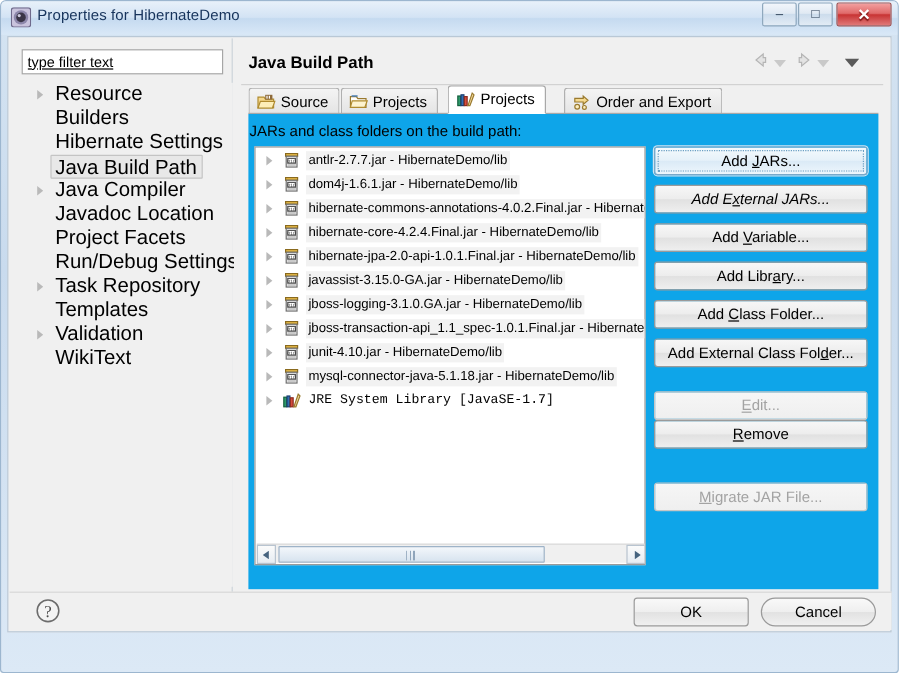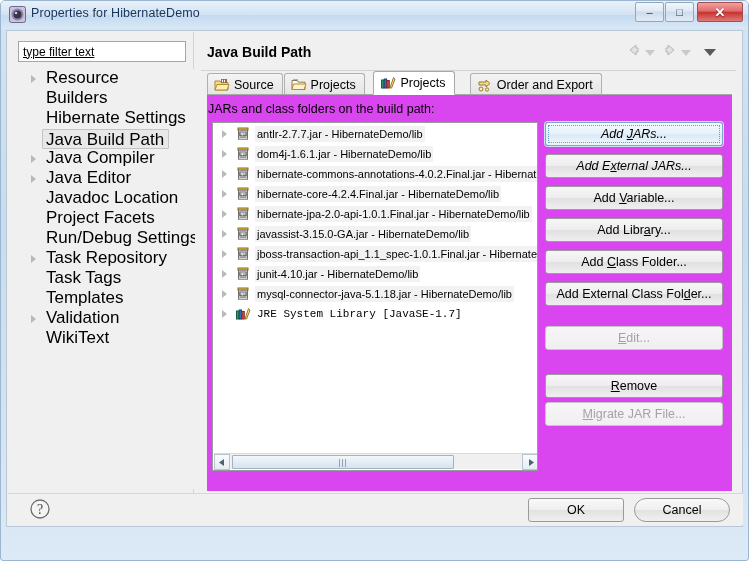--- a/index.html
+++ b/index.html
@@ -172,21 +172,21 @@
   #tab-underline {
     position: absolute; left: 12px; top: 62px;
     width: 525px; height: 1px;
     background: #a8a8a8;
   }
 
   
   #tab-content {
     position: absolute; left: 12px; top: 63px;
     width: 525px; height: 396px;
-    background: #d946ef;
+    background: #0ea5e9;
   }
   #list-caption {
     position: absolute; left: 1px; top: 7px;
     font-size: 12.5px; color: #000;
   }
 
   
   #jar-list {
     position: absolute; left: 5px; top: 27px;
     width: 326px; height: 349px;
@@ -262,21 +262,20 @@
     font-family: "Liberation Sans", sans-serif;
     font-size: 12.5px;
     color: #000;
     display: flex; align-items: center; justify-content: center;
     white-space: nowrap;
   }
   .dlgbtn.focused {
     border: 1px solid #7aa8c9;
     box-shadow: 0 0 0 1px #cfe4f2;
     background: linear-gradient(to bottom, #f4fafd 0%, #e6f1f9 48%, #dbeaf6 52%, #eef6fc 100%);
-    font-style: italic;
   }
   .dlgbtn.focused .btn-focus-ring {
     position: absolute; left: 2px; top: 2px; right: 2px; bottom: 2px;
     border: 1px dotted #6a9ec2;
   }
   .dlgbtn.disabled { color: #a3a3a3; border-color: #c6c6c6;
     background: linear-gradient(to bottom, #f6f6f6, #efefef); }
   .mn { text-decoration: underline; }
 
   
@@ -355,38 +354,31 @@
             <span class="nav-label">Hibernate Settings</span>
           </div>
           <div class="nav-item selected">
             <span class="nav-label">Java Build Path</span>
           </div>
           <div class="nav-item">
             <span class="nav-arrow"></span>
             <span class="nav-label">Java Compiler</span>
           </div>
           <div class="nav-item">
-            <span class="nav-arrow"></span>
-            <span class="nav-label">Java Editor</span>
-          </div>
-          <div class="nav-item">
             <span class="nav-label">Javadoc Location</span>
           </div>
           <div class="nav-item">
             <span class="nav-label">Project Facets</span>
           </div>
           <div class="nav-item">
             <span class="nav-label">Run/Debug Settings</span>
           </div>
           <div class="nav-item">
             <span class="nav-arrow"></span>
             <span class="nav-label">Task Repository</span>
-          </div>
-          <div class="nav-item">
-            <span class="nav-label">Task Tags</span>
           </div>
           <div class="nav-item">
             <span class="nav-label">Templates</span>
           </div>
           <div class="nav-item">
             <span class="nav-arrow"></span>
             <span class="nav-label">Validation</span>
           </div>
           <div class="nav-item">
             <span class="nav-label">WikiText</span>
@@ -541,20 +533,31 @@
               </div>
               <div class="jar-row">
                 <span class="jar-expander"></span>
                 <svg width="16" height="16" viewBox="0 0 16 16" class="jar-ico">
                   <rect x="3" y="2" width="10" height="2.2" fill="#f0c24a" stroke="#8a6a1e"></rect>
                   <rect x="3.5" y="4.2" width="9" height="9" fill="#fbfbfb" stroke="#6f6f6f"></rect>
                   <rect x="4.8" y="6" width="6.4" height="4" fill="#ffffff" stroke="#555"></rect>
                   <text x="8" y="9.6" text-anchor="middle" font-family="Liberation Sans, sans-serif" font-size="4" fill="#333">010</text>
                   <path d="M4.5 11.5 L11.5 11.5" stroke="#9a9a9a"></path>
                 </svg>
+                <span class="jar-label">jboss-logging-3.1.0.GA.jar - HibernateDemo/lib</span>
+              </div>
+              <div class="jar-row">
+                <span class="jar-expander"></span>
+                <svg width="16" height="16" viewBox="0 0 16 16" class="jar-ico">
+                  <rect x="3" y="2" width="10" height="2.2" fill="#f0c24a" stroke="#8a6a1e"></rect>
+                  <rect x="3.5" y="4.2" width="9" height="9" fill="#fbfbfb" stroke="#6f6f6f"></rect>
+                  <rect x="4.8" y="6" width="6.4" height="4" fill="#ffffff" stroke="#555"></rect>
+                  <text x="8" y="9.6" text-anchor="middle" font-family="Liberation Sans, sans-serif" font-size="4" fill="#333">010</text>
+                  <path d="M4.5 11.5 L11.5 11.5" stroke="#9a9a9a"></path>
+                </svg>
                 <span class="jar-label">jboss-transaction-api_1.1_spec-1.0.1.Final.jar - HibernateDemo/lib</span>
               </div>
               <div class="jar-row">
                 <span class="jar-expander"></span>
                 <svg width="16" height="16" viewBox="0 0 16 16" class="jar-ico">
                   <rect x="3" y="2" width="10" height="2.2" fill="#f0c24a" stroke="#8a6a1e"></rect>
                   <rect x="3.5" y="4.2" width="9" height="9" fill="#fbfbfb" stroke="#6f6f6f"></rect>
                   <rect x="4.8" y="6" width="6.4" height="4" fill="#ffffff" stroke="#555"></rect>
                   <text x="8" y="9.6" text-anchor="middle" font-family="Liberation Sans, sans-serif" font-size="4" fill="#333">010</text>
                   <path d="M4.5 11.5 L11.5 11.5" stroke="#9a9a9a"></path>
@@ -617,21 +620,21 @@
             </div>
             <div class="dlgbtn" style="top: 128px;">
               <span>Add <span class="mn">C</span>lass Folder...</span>
             </div>
             <div class="dlgbtn" style="top: 160px;">
               <span>Add External Class Fol<span class="mn">d</span>er...</span>
             </div>
             <div class="dlgbtn disabled" style="top: 204px;">
               <span><span class="mn">E</span>dit...</span>
             </div>
-            <div class="dlgbtn" style="top: 252px;">
+            <div class="dlgbtn" style="top: 228px;">
               <span><span class="mn">R</span>emove</span>
             </div>
             <div class="dlgbtn disabled" style="top: 280px;">
               <span><span class="mn">M</span>igrate JAR File...</span>
             </div>
           </div>
 
       </div>
 
     </div>

